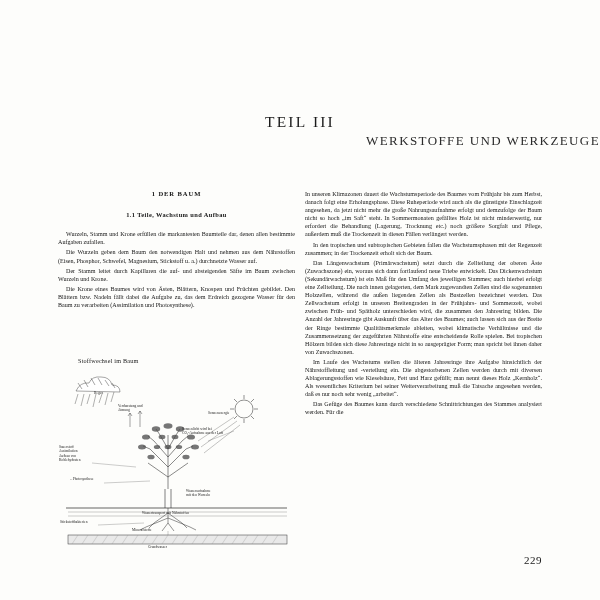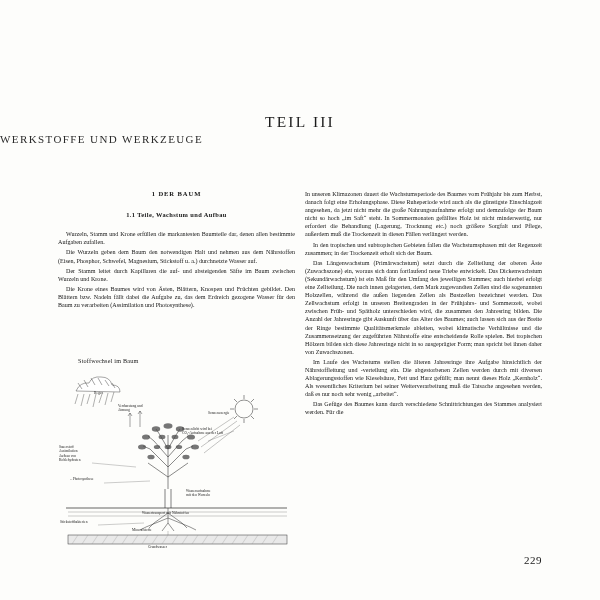--- a/index.html
+++ b/index.html
@@ -34,22 +34,22 @@
     font-size: 15.5px;
     letter-spacing: 2.2px;
     font-variant: small-caps;
     font-weight: normal;
   }
   .part-subtitle {
     position: absolute;
     top: 133px;
     left: 0;
     width: 600px;
-    text-align: left;
-    font-size: 11px;
+    text-align: right;
+    font-size: 13px;
     letter-spacing: 1.4px;
     font-variant: small-caps;
     color: #2b2b2b;
   }
 
   
   .col {
     position: absolute;
     top: 190px;
     width: 237px;

